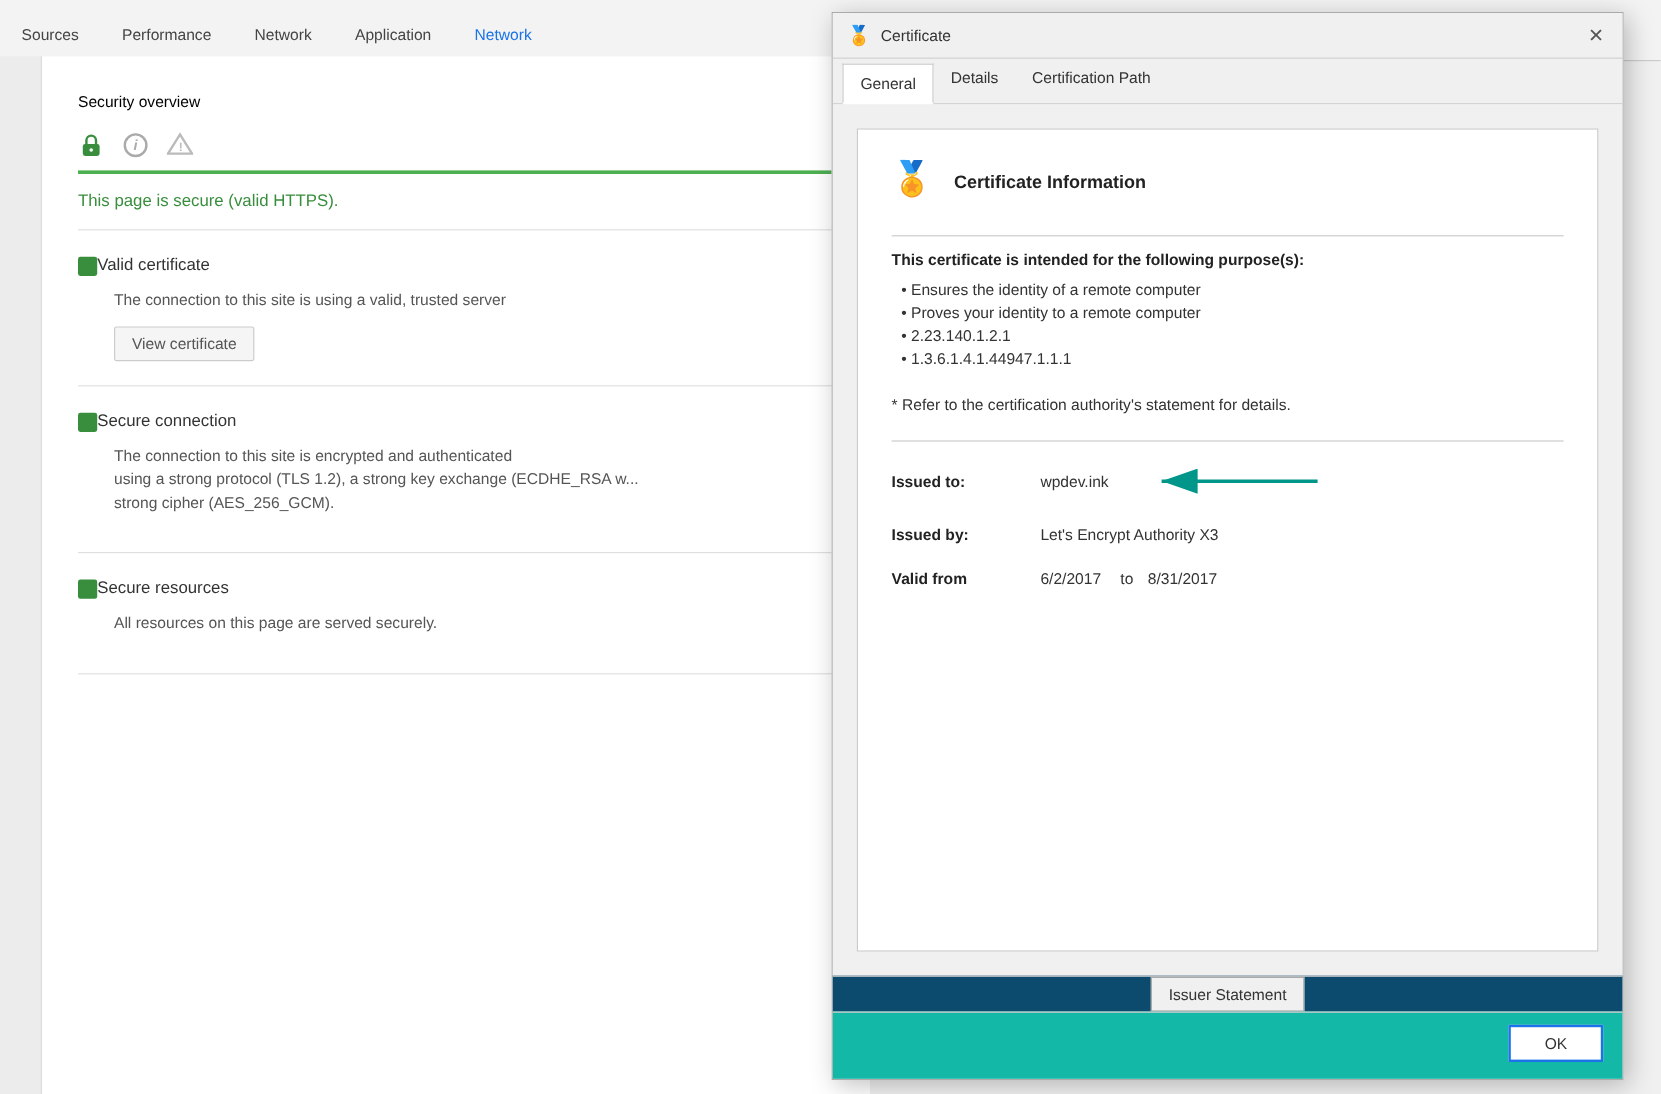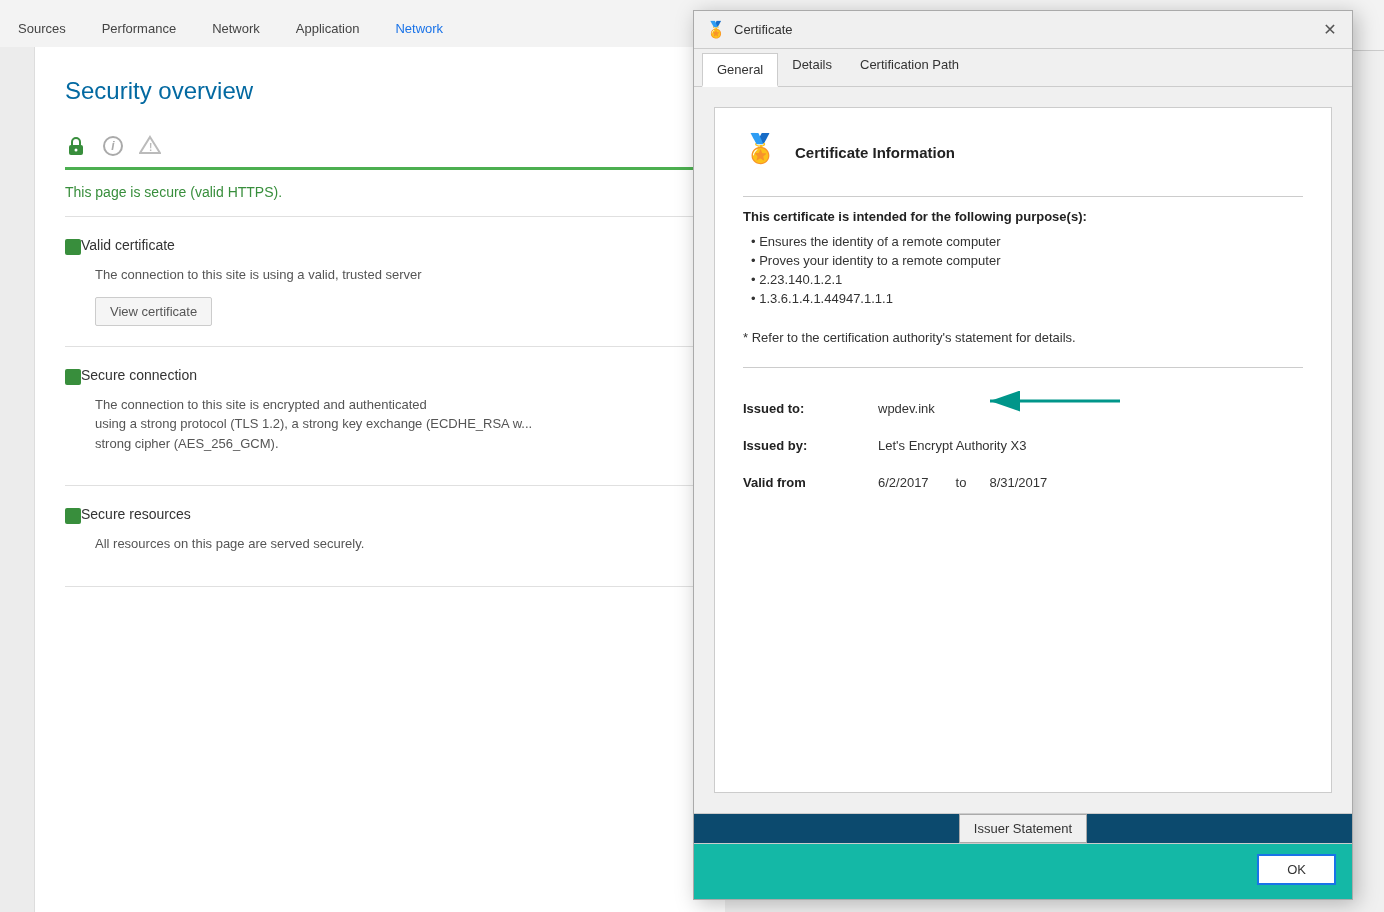--- a/index.html
+++ b/index.html
@@ -44,24 +44,24 @@
       width: 690px;
       height: 865px;
       padding: 30px 30px 20px 30px;
       position: absolute;
       top: 47px;
       left: 35px;
       overflow: hidden;
     }
 
     .security-overview-title {
-      font-size: 24px;
+      font-size: 13px;
       font-weight: 400;
-      color: #0369a1;
-      margin-bottom: 30px;
+      color: #000000;
+      margin-bottom: 18px;
     }
 
     .security-icons {
       display: flex;
       gap: 16px;
       margin-bottom: 0;
       align-items: center;
     }
 
     .security-icon-lock {
@@ -300,23 +300,23 @@
     }
 
     .cert-divider2 {
       border: none;
       border-top: 1px solid #ccc;
       margin: 12px 0 18px 0;
     }
 
     .cert-field-row {
       display: flex;
-      align-items: flex-end;
+      align-items: center;
       margin-bottom: 22px;
-      gap: 15px;
+      gap: 4px;
     }
 
     .cert-field-label {
       font-weight: bold;
       font-size: 13px;
       color: #222;
       min-width: 120px;
     }
 
     .cert-field-value {

